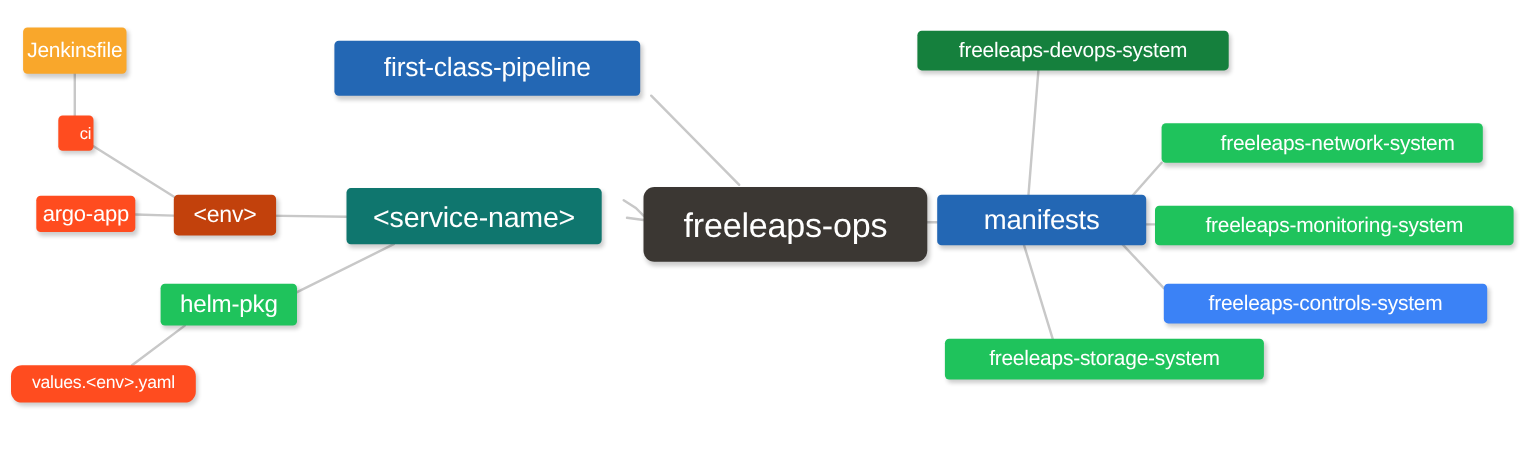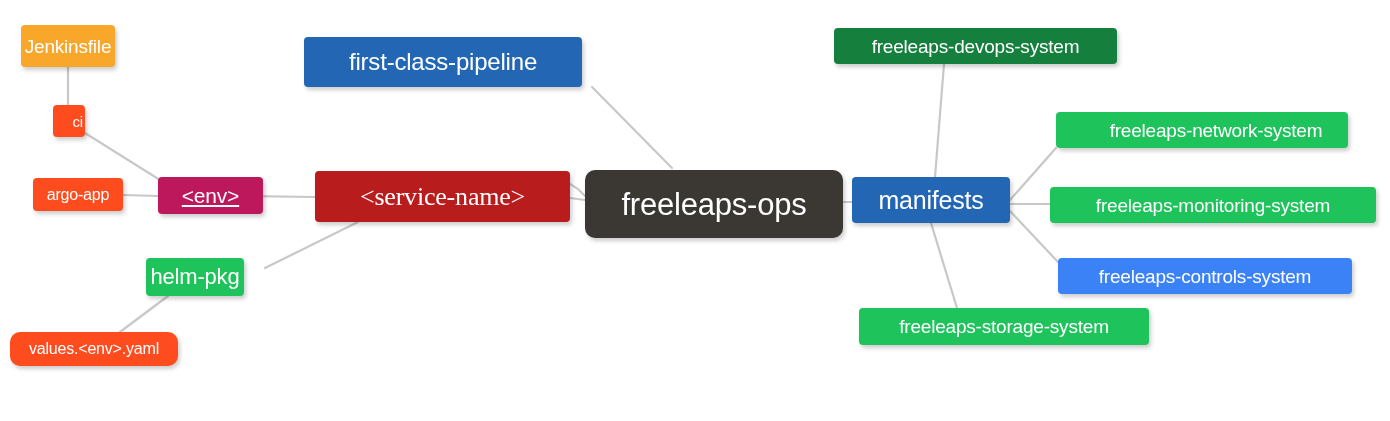--- a/index.html
+++ b/index.html
@@ -72,30 +72,30 @@
       <path d="M 1010 211 L 1058 262" class="edge" stroke="#c8c8c8"></path>
       <path d="M 931 223 L 957 308" class="edge" stroke="#c8c8c8"></path>
     </svg>
   <div id="nodes-layer">
       <div class="node" style="left: 585px; top: 170px; width: 258px; height: 68px; background: rgb(59, 55, 51); font-size: 31px; border-radius: 10px;">
         <span class="node-label">freeleaps-ops</span>
       </div>
       <div class="node" style="left: 304px; top: 37px; width: 278px; height: 50px; background: rgb(35, 103, 180); font-size: 24px;">
         <span class="node-label">first-class-pipeline</span>
       </div>
-      <div class="node" style="left: 315px; top: 171px; width: 255px; height: 51px; background: #b91c1c; font-size: 26px; font-family: Liberation Serif, serif;">
+      <div class="node" style="left: 315px; top: 171px; width: 232px; height: 51px; background: #0f766e; font-size: 26px;">
         <span class="node-label">&lt;service-name&gt;</span>
       </div>
-      <div class="node" style="left: 852px; top: 177px; width: 158px; height: 46px; background: rgb(35, 103, 180); font-size: 25px;">
+      <div class="node" style="left: 852px; top: 177px; width: 190px; height: 46px; background: rgb(35, 103, 180); font-size: 25px;">
         <span class="node-label">manifests</span>
       </div>
-      <div class="node" style="left: 158px; top: 177px; width: 105px; height: 37px; background: #be185d; font-size: 21px; text-decoration: underline;">
+      <div class="node" style="left: 158px; top: 177px; width: 93px; height: 37px; background: #c2410c; font-size: 21px;">
         <span class="node-label">&lt;env&gt;</span>
       </div>
-      <div class="node" style="left: 146px; top: 258px; width: 98px; height: 38px; background: rgb(31, 195, 92); font-size: 22px;">
+      <div class="node" style="left: 146px; top: 258px; width: 124px; height: 38px; background: rgb(31, 195, 92); font-size: 22px;">
         <span class="node-label">helm-pkg</span>
       </div>
       <div class="node" style="left: 803px; top: 28px; width: 283px; height: 36px; background: #15803d; font-size: 19px; margin-left: 31px;">
         <span class="node-label">freeleaps-devops-system</span>
       </div>
       <div class="node" style="left: 1056px; top: 112px; width: 292px; height: 36px; background: rgb(31, 195, 92); font-size: 19px; padding-left: 28px;">
         <span class="node-label">freeleaps-network-system</span>
       </div>
       <div class="node" style="left: 1050px; top: 187px; width: 326px; height: 36px; background: rgb(31, 195, 92); font-size: 19px;">
         <span class="node-label">freeleaps-monitoring-system</span>
@@ -105,20 +105,20 @@
       </div>
       <div class="node" style="left: 815px; top: 308px; width: 290px; height: 37px; background: rgb(31, 195, 92); font-size: 19px; margin-left: 44px;">
         <span class="node-label">freeleaps-storage-system</span>
       </div>
       <div class="node" style="left: 21px; top: 25px; width: 94px; height: 42px; background: rgb(249, 167, 43); font-size: 19px;">
         <span class="node-label">Jenkinsfile</span>
       </div>
       <div class="node" style="left: 53px; top: 105px; width: 32px; height: 32px; background: rgb(255, 76, 31); font-size: 15px; justify-content: flex-end;">
         <span class="node-label">ci</span>
       </div>
-      <div class="node" style="left: 33px; top: 178px; width: 90px; height: 33px; background: rgb(255, 76, 31); font-size: 16px; align-items: center;">
+      <div class="node" style="left: 33px; top: 178px; width: 90px; height: 33px; background: rgb(255, 76, 31); font-size: 20px; align-items: center;">
         <span class="node-label">argo-app</span>
       </div>
       <div class="node" style="left: 10px; top: 332px; width: 168px; height: 34px; background: rgb(255, 76, 31); font-size: 16px; border-radius: 10px;">
         <span class="node-label">values.&lt;env&gt;.yaml</span>
       </div>
     </div>
 </div>
 
 </body></html>

